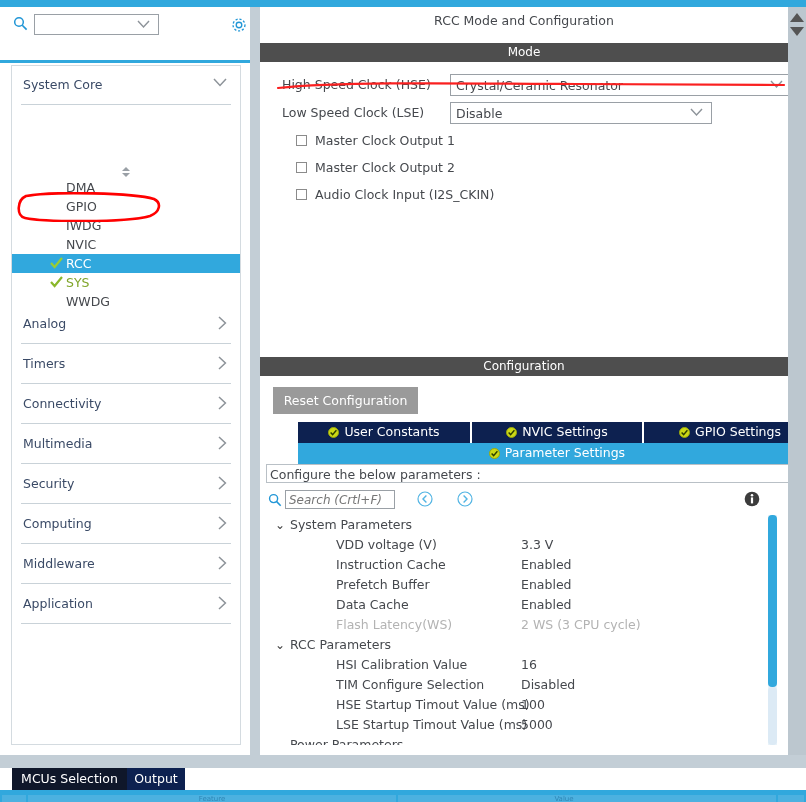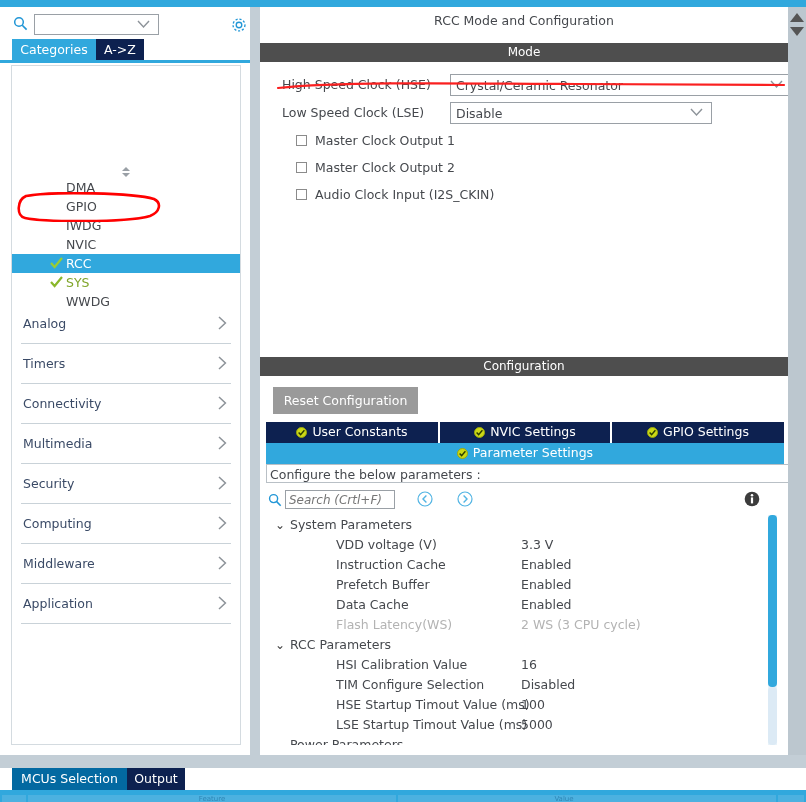--- a/index.html
+++ b/index.html
@@ -79,21 +79,21 @@
     border:1px solid #8b8b8b;background:#fff;box-sizing:border-box;}
   .cb-row .t{position:absolute;left:19px;top:0;font-size:12.5px;color:#45484d;white-space:nowrap;text-align:right;}
 
   .cfg-area{position:absolute;left:0;top:369px;width:528px;height:379px;background:#fff;}
   .reset-btn{position:absolute;left:13px;top:11px;width:145px;height:27px;
     background:#9a9a9a;border:none;color:#ffffff;font-size:12.5px;
     font-family:inherit;cursor:pointer;}
 
   .tabrow{position:absolute;left:6px;top:46px;width:518px;height:19px;}
   .ctab{position:absolute;top:0;height:21px;line-height:19px;text-align:center;
-    font-size:12.5px;color:#ffffff;background:#0d2150;cursor:pointer;}
+    font-size:12.5px;color:#ffffff;background:#0d2150;cursor:pointer;margin-left:32px;}
   .ctab .dot{display:inline-block;vertical-align:-2px;margin-right:5px;}
   .ctab.t1{left:0;width:172px;}
   .ctab.t2{left:174px;width:170px;}
   .ctab.t3{left:346px;width:172px;}
   .ctab.wide{left:0;top:21px;width:518px;background:#31a8dd;}
 
   .cfg-note{position:absolute;left:6px;top:88px;width:546px;height:19px;
     border:1px solid #b9c0c6;background:#fff;box-sizing:border-box;}
   .cfg-note span{position:absolute;left:3px;top:2px;font-size:12.5px;color:#45484d;}
 
@@ -129,21 +129,21 @@
   
   .ann{position:absolute;pointer-events:none;}
   .ann-oval{left:14px;top:192px;width:150px;height:30px;}
   .ann-line{left:276px;top:80px;width:510px;height:12px;}
 
   
   .bot-gap{position:absolute;left:0;top:755px;width:806px;height:13px;background:#c3ced6;}
   .bot-tabs{position:absolute;left:0;top:768px;width:806px;height:22px;background:#ffffff;}
   .btab{position:absolute;top:0;height:22px;line-height:22px;text-align:center;
     font-size:12.5px;color:#ffffff;cursor:pointer;}
-  .btab.sel{left:12px;width:115px;background:#0369a1;}
+  .btab.sel{left:12px;width:115px;background:#0f172a;}
   .btab.alt{left:127px;width:58px;background:#0d2150;}
   .bot-strip{position:absolute;left:0;top:790px;width:806px;height:4px;background:#31a8dd;}
   .bot-table{position:absolute;left:0;top:794px;width:806px;height:8px;background:#31a8dd;}
   .bt-cell{position:absolute;top:1px;height:7px;background:#4cb1e0;}
   .bt-c0{left:2px;width:24px;}
   .bt-c1{left:28px;width:368px;}
   .bt-c2{left:398px;width:378px;}
   .bt-c3{left:778px;width:26px;}
   .bt-lbl{position:absolute;top:0;font-size:7px;color:#2f86b5;text-align:center;overflow:hidden;white-space:nowrap;}
 </style>
@@ -169,28 +169,30 @@
         </svg>
       </div>
       <svg class="gear-icon" viewBox="0 0 20 20">
         <g fill="none" stroke="#2196d6" stroke-width="1.5">
           <circle cx="10" cy="10" r="3.1"></circle>
           <circle cx="10" cy="10" r="6.6" stroke-dasharray="2.4 2.0"></circle>
         </g>
       </svg>
     </div>
 
-    <div class="cat-tabs">
-      <div class="cat-tab sel">Categories</div>
-      <div class="cat-tab alt">A-&gt;Z</div>
-    </div>
     <div class="tab-underline"></div>
 
     <div class="left-body">
 
+      <div class="grp-head">
+        <span class="t">System Core</span>
+        <svg class="arr" width="14" height="9" viewBox="0 0 14 9">
+          <polyline points="1,1 7,7.4 13,1" fill="none" stroke="#8d9399" stroke-width="1.5"></polyline>
+        </svg>
+      </div>
 
       <svg class="scroll-pip" viewBox="0 0 12 12">
         <polygon points="6,1 10,5 2,5" fill="#9aa0a6"></polygon>
         <polygon points="6,11 10,7 2,7" fill="#9aa0a6"></polygon>
       </svg>
 
       <div class="mod-list">
         <div class="mod-item">
           <span>DMA</span>
         </div>

